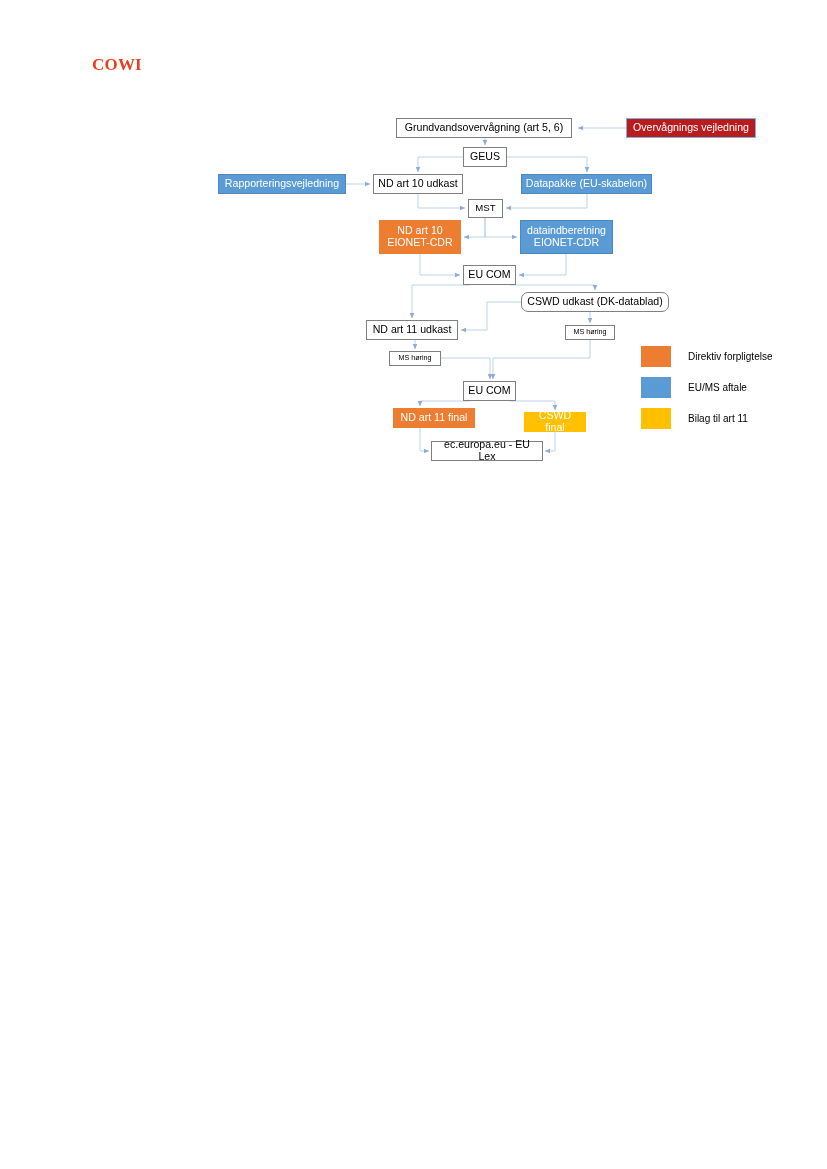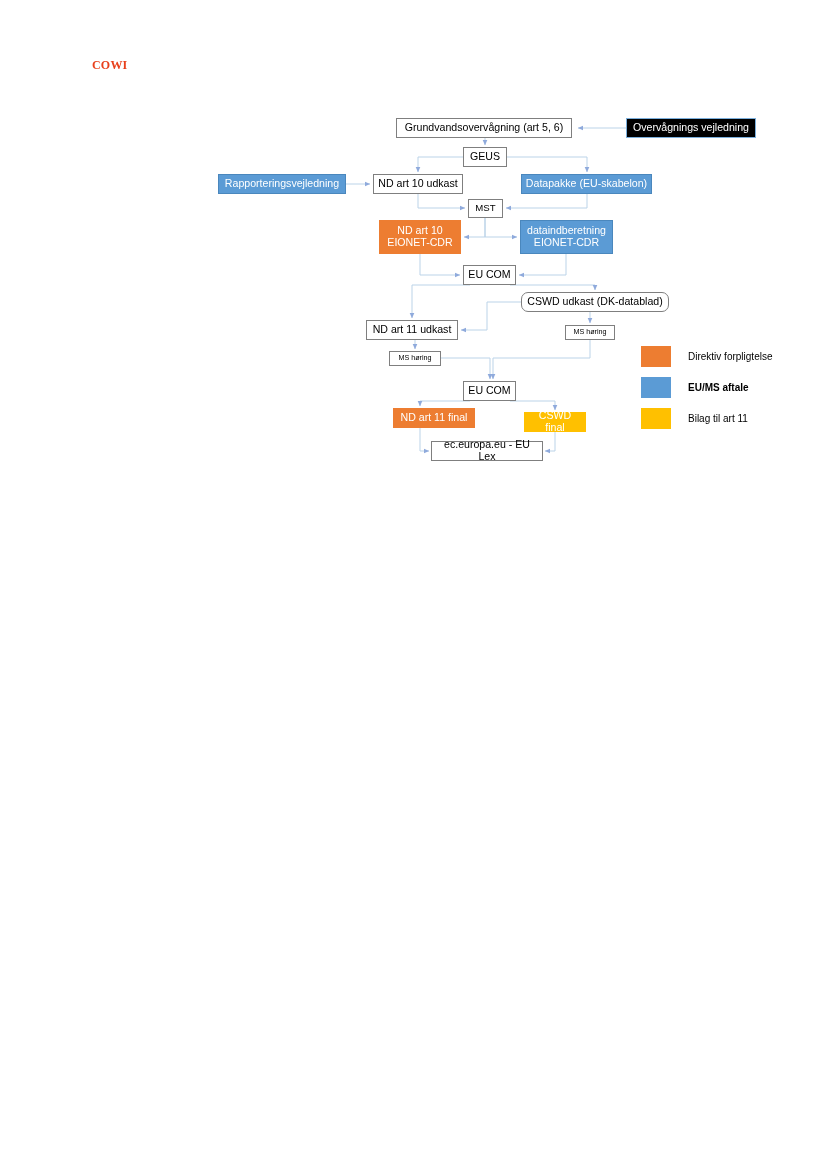--- a/index.html
+++ b/index.html
@@ -21,21 +21,21 @@
     width: 827px;
     height: 1169px;
     background: #ffffff;
   }
   .logo {
     position: absolute;
     left: 92px;
     top: 59px;
     font-family: "Liberation Serif", serif;
     font-weight: bold;
-    font-size: 12px;
+    font-size: 17px;
     letter-spacing: 0.2px;
     color: #E8401C;
     line-height: 12px;
     white-space: nowrap;
   }
   #diagram {
     position: absolute;
     left: 0;
     top: 0;
     width: 827px;
@@ -69,21 +69,21 @@
     background: #ED7D31;
     border: 1.1px solid #ED7D31;
     color: #ffffff;
   }
   .node.blue {
     background: #5B9BD5;
     border: 1.1px solid #4A87BD;
     color: #ffffff;
   }
   .node.lightblue {
-    background: #000000;
+    background: #b91c1c;
     border: 1.1px solid #7BAFDC;
     color: #ffffff;
   }
   .node.yellow {
     background: #FFC000;
     border: 1.1px solid #FFC000;
     color: #ffffff;
   }
   .fs11 { font-size: 10.6px; }
   .fs10 { font-size: 9.6px; }
@@ -215,21 +215,21 @@
 
   </div>
 
   <div class="legend">
 
     <div class="legend-row" style="left:641px; top:346px;">
       <span class="swatch orange"></span>
       <span class="legend-label">Direktiv forpligtelse</span>
     </div>
 
-    <div class="legend-row" style="left:641px; top:377px;font-weight:bold;">
+    <div class="legend-row" style="left:641px; top:377px;">
       <span class="swatch blue"></span>
       <span class="legend-label">EU/MS aftale</span>
     </div>
 
     <div class="legend-row" style="left:641px; top:408px;">
       <span class="swatch yellow"></span>
       <span class="legend-label">Bilag til art 11</span>
     </div>
 
   </div>

